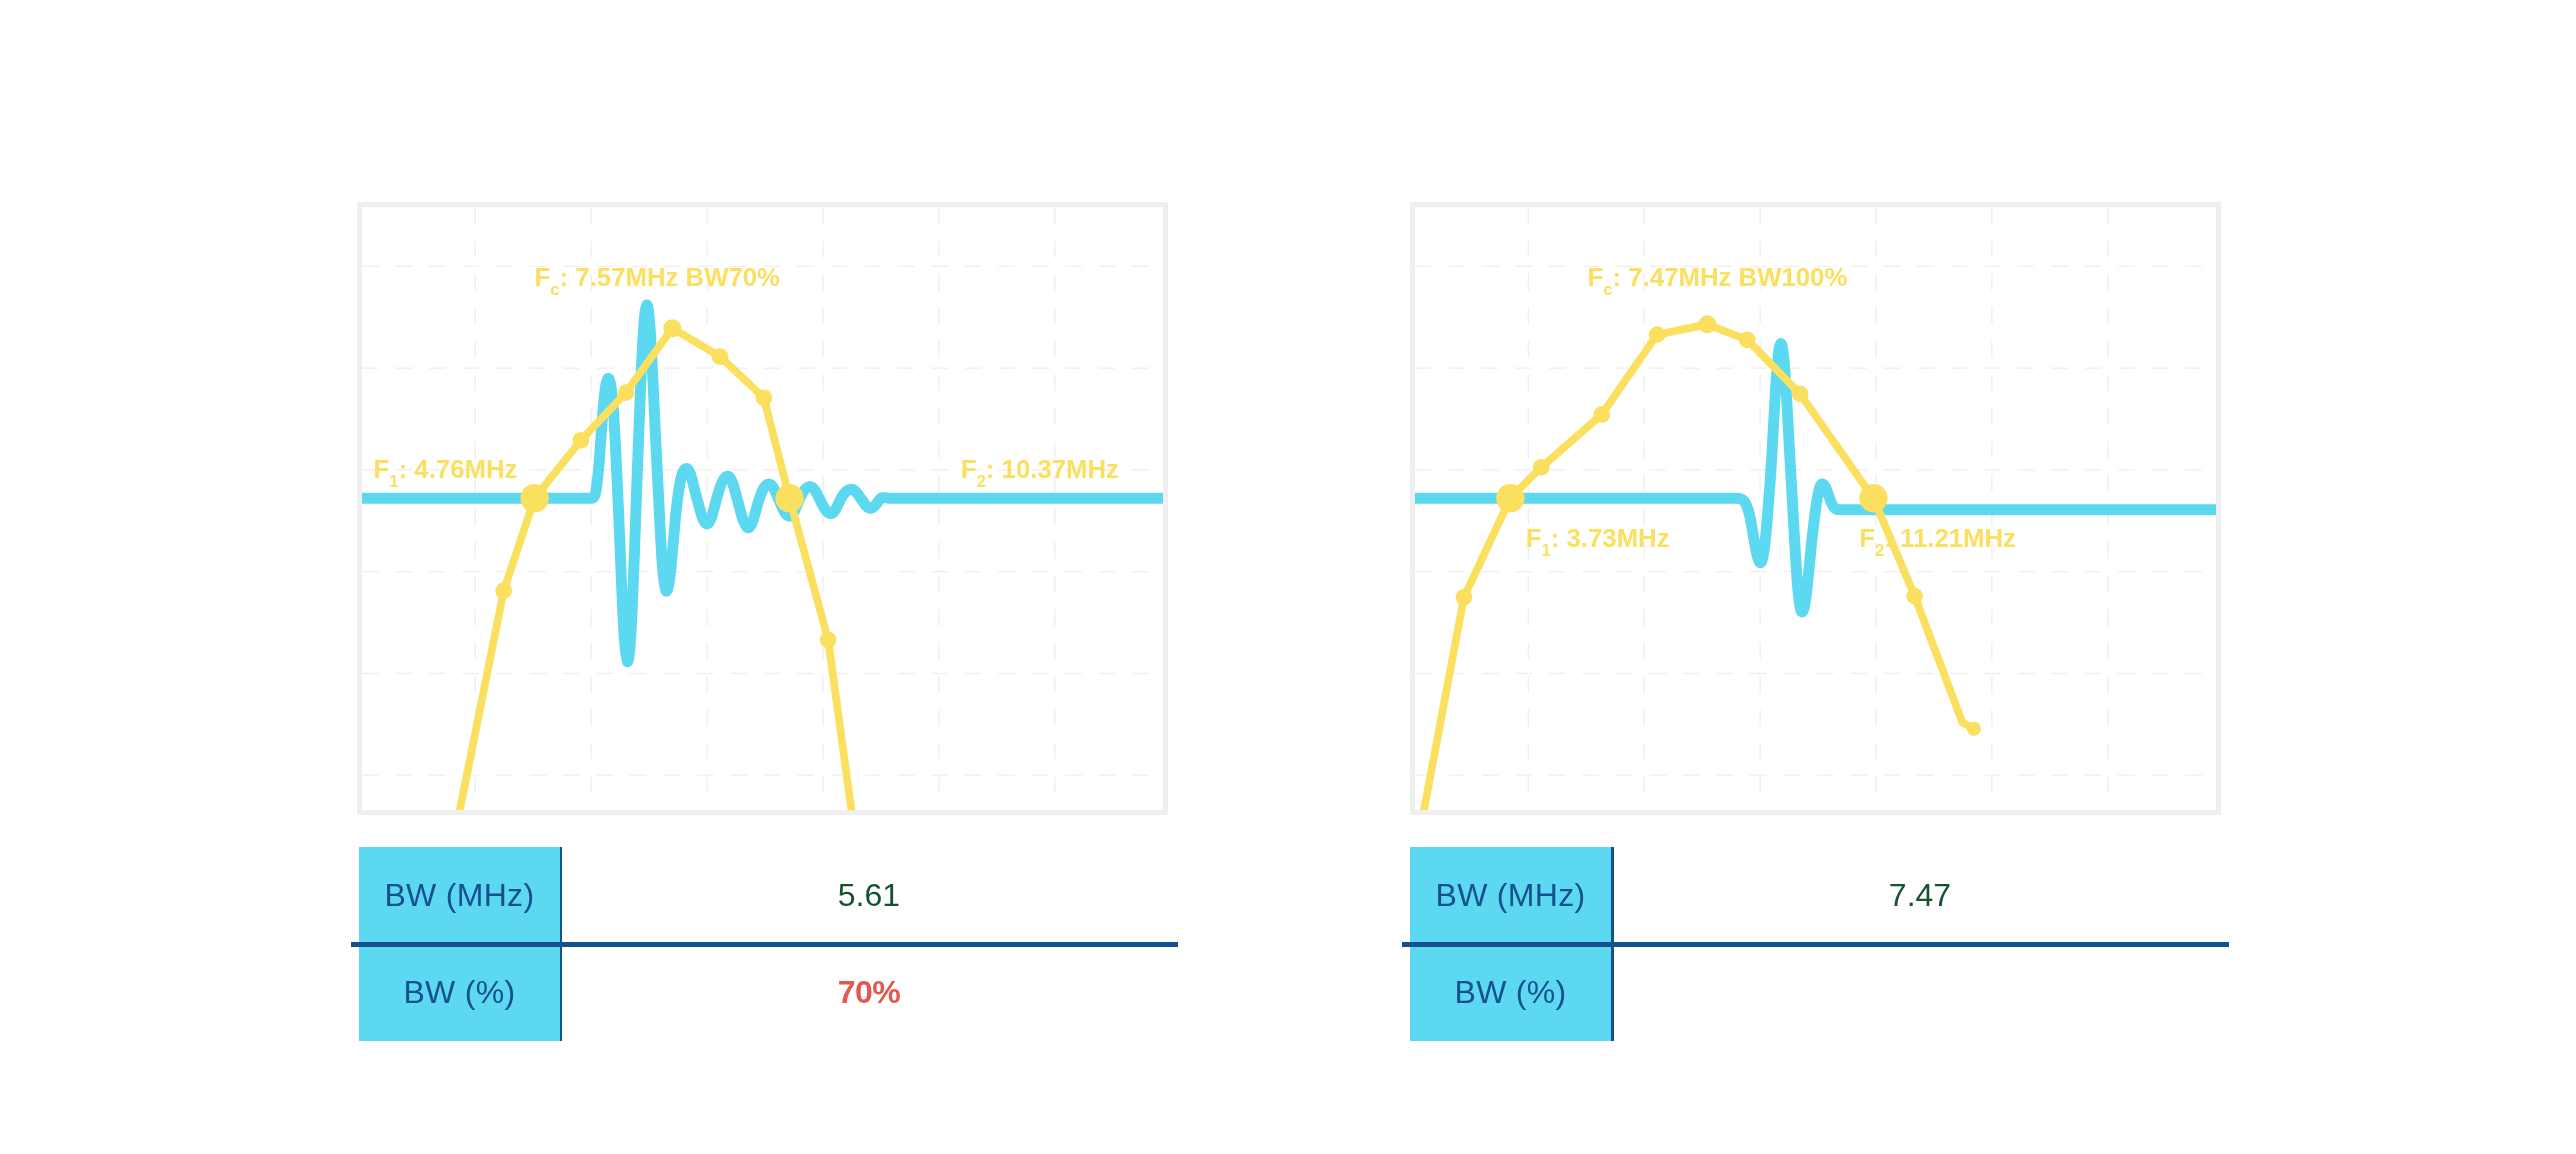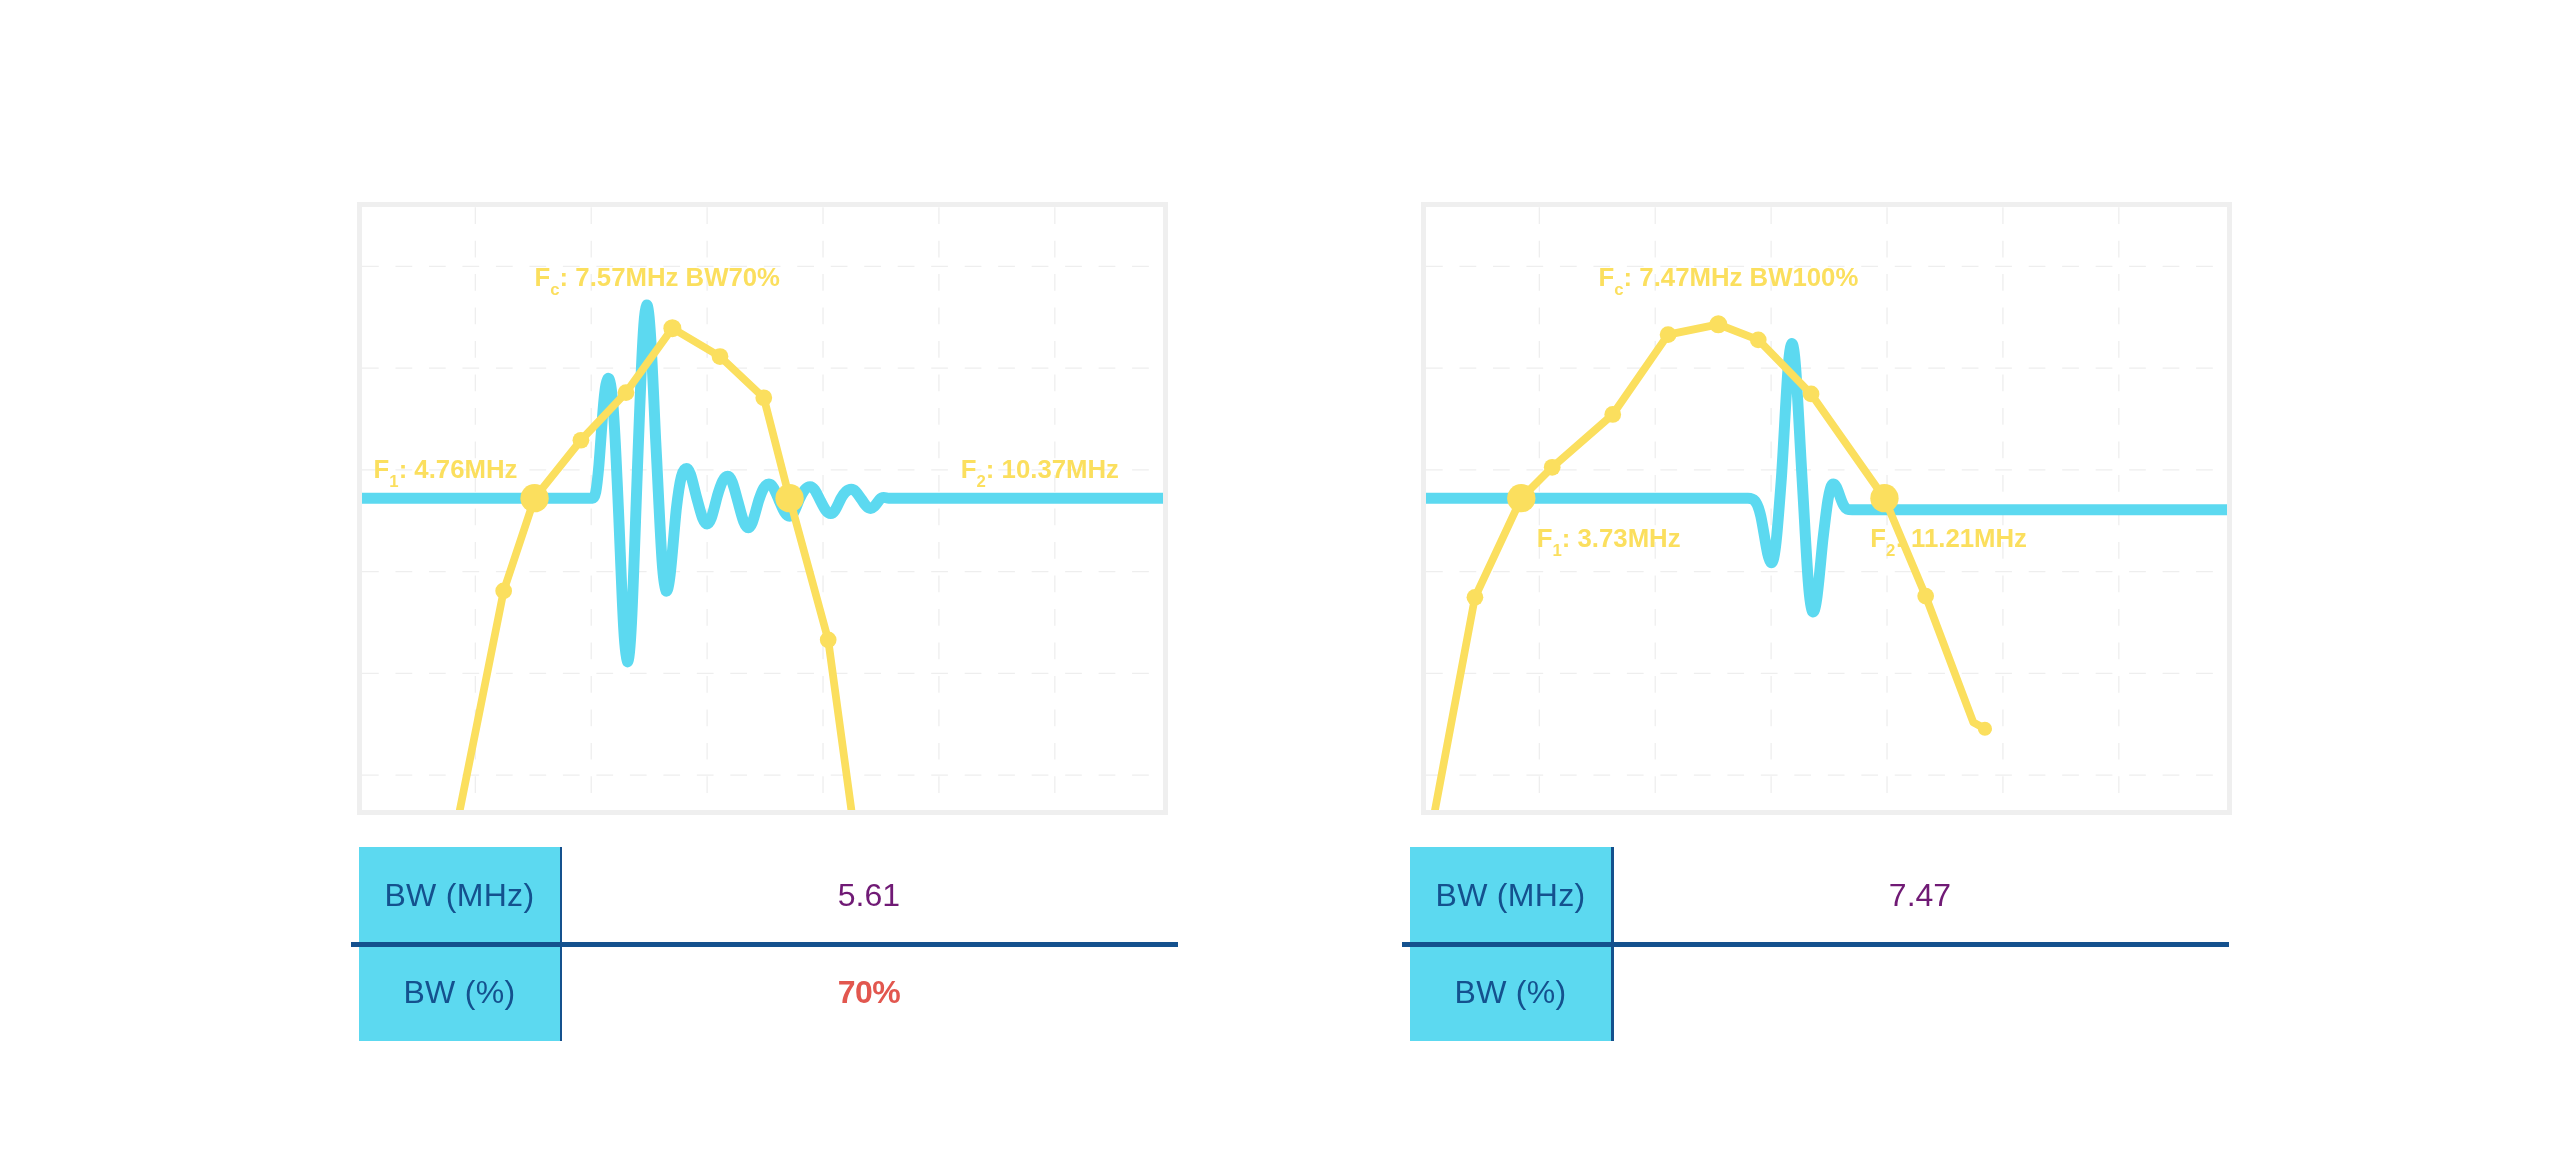--- a/index.html
+++ b/index.html
@@ -9,21 +9,21 @@
   .panel{position:absolute;}
   .chart-frame{position:absolute;border:5.2px solid #efefef;background:#ffffff;box-sizing:border-box;}
   .chart-svg{position:absolute;left:0;top:0;}
 
   
   .bw-table{position:absolute;}
   .bw-row{position:relative;display:flex;height:97px;}
   .bw-label{width:201px;background:#5cd9f0;display:flex;align-items:center;justify-content:center;
             color:#14518e;font-size:32px;font-weight:400;letter-spacing:0.3px;}
   .bw-value{flex:1;display:flex;align-items:center;justify-content:center;background:#ffffff;}
-  .bw-value .num{color:#701a75;font-size:32px;font-weight:400;}
+  .bw-value .num{color:#14532d;font-size:32px;font-weight:400;}
   .bw-value .pct{color:#e2574f;font-size:32px;font-weight:bold;letter-spacing:-0.6px;}
   .rule-top{position:absolute;left:0;right:0;top:0;height:1.9px;background:#dff4fb;}
   .rule-mid{position:absolute;left:-7.7px;right:0;top:95px;height:5.2px;background:#14518e;z-index:5;}
   .divider-v{position:absolute;top:0;bottom:0;width:2.6px;background:#14518e;z-index:6;}
 
   text{font-family:"Liberation Sans",sans-serif;}
 </style>
 </head>
 <body>
 
@@ -127,21 +127,21 @@
       <div class="bw-row">
         <div class="bw-label">BW (%)</div>
         <div class="bw-value">
           <span class="pct">70%</span>
         </div>
       </div>
     </div>
   </div>
 
   <div class="panel" style="left:1410px;top:202px;">
-    <div class="chart-frame" style="left:11px;top:0;width:811px;height:613px;">
+    <div class="chart-frame" style="left:0;top:0;width:811px;height:613px;">
       <svg class="chart-svg" width="801" height="603" viewBox="0 0 1244 936">
 
         <g stroke="#eeeeee" stroke-width="2" stroke-dasharray="26 26">
           <line x1="176" y1="0" x2="176" y2="936"></line>
           <line x1="356" y1="0" x2="356" y2="936"></line>
           <line x1="536" y1="0" x2="536" y2="936"></line>
           <line x1="716" y1="0" x2="716" y2="936"></line>
           <line x1="896" y1="0" x2="896" y2="936"></line>
           <line x1="1076" y1="0" x2="1076" y2="936"></line>
           <line x1="0" y1="92" x2="1244" y2="92"></line>

